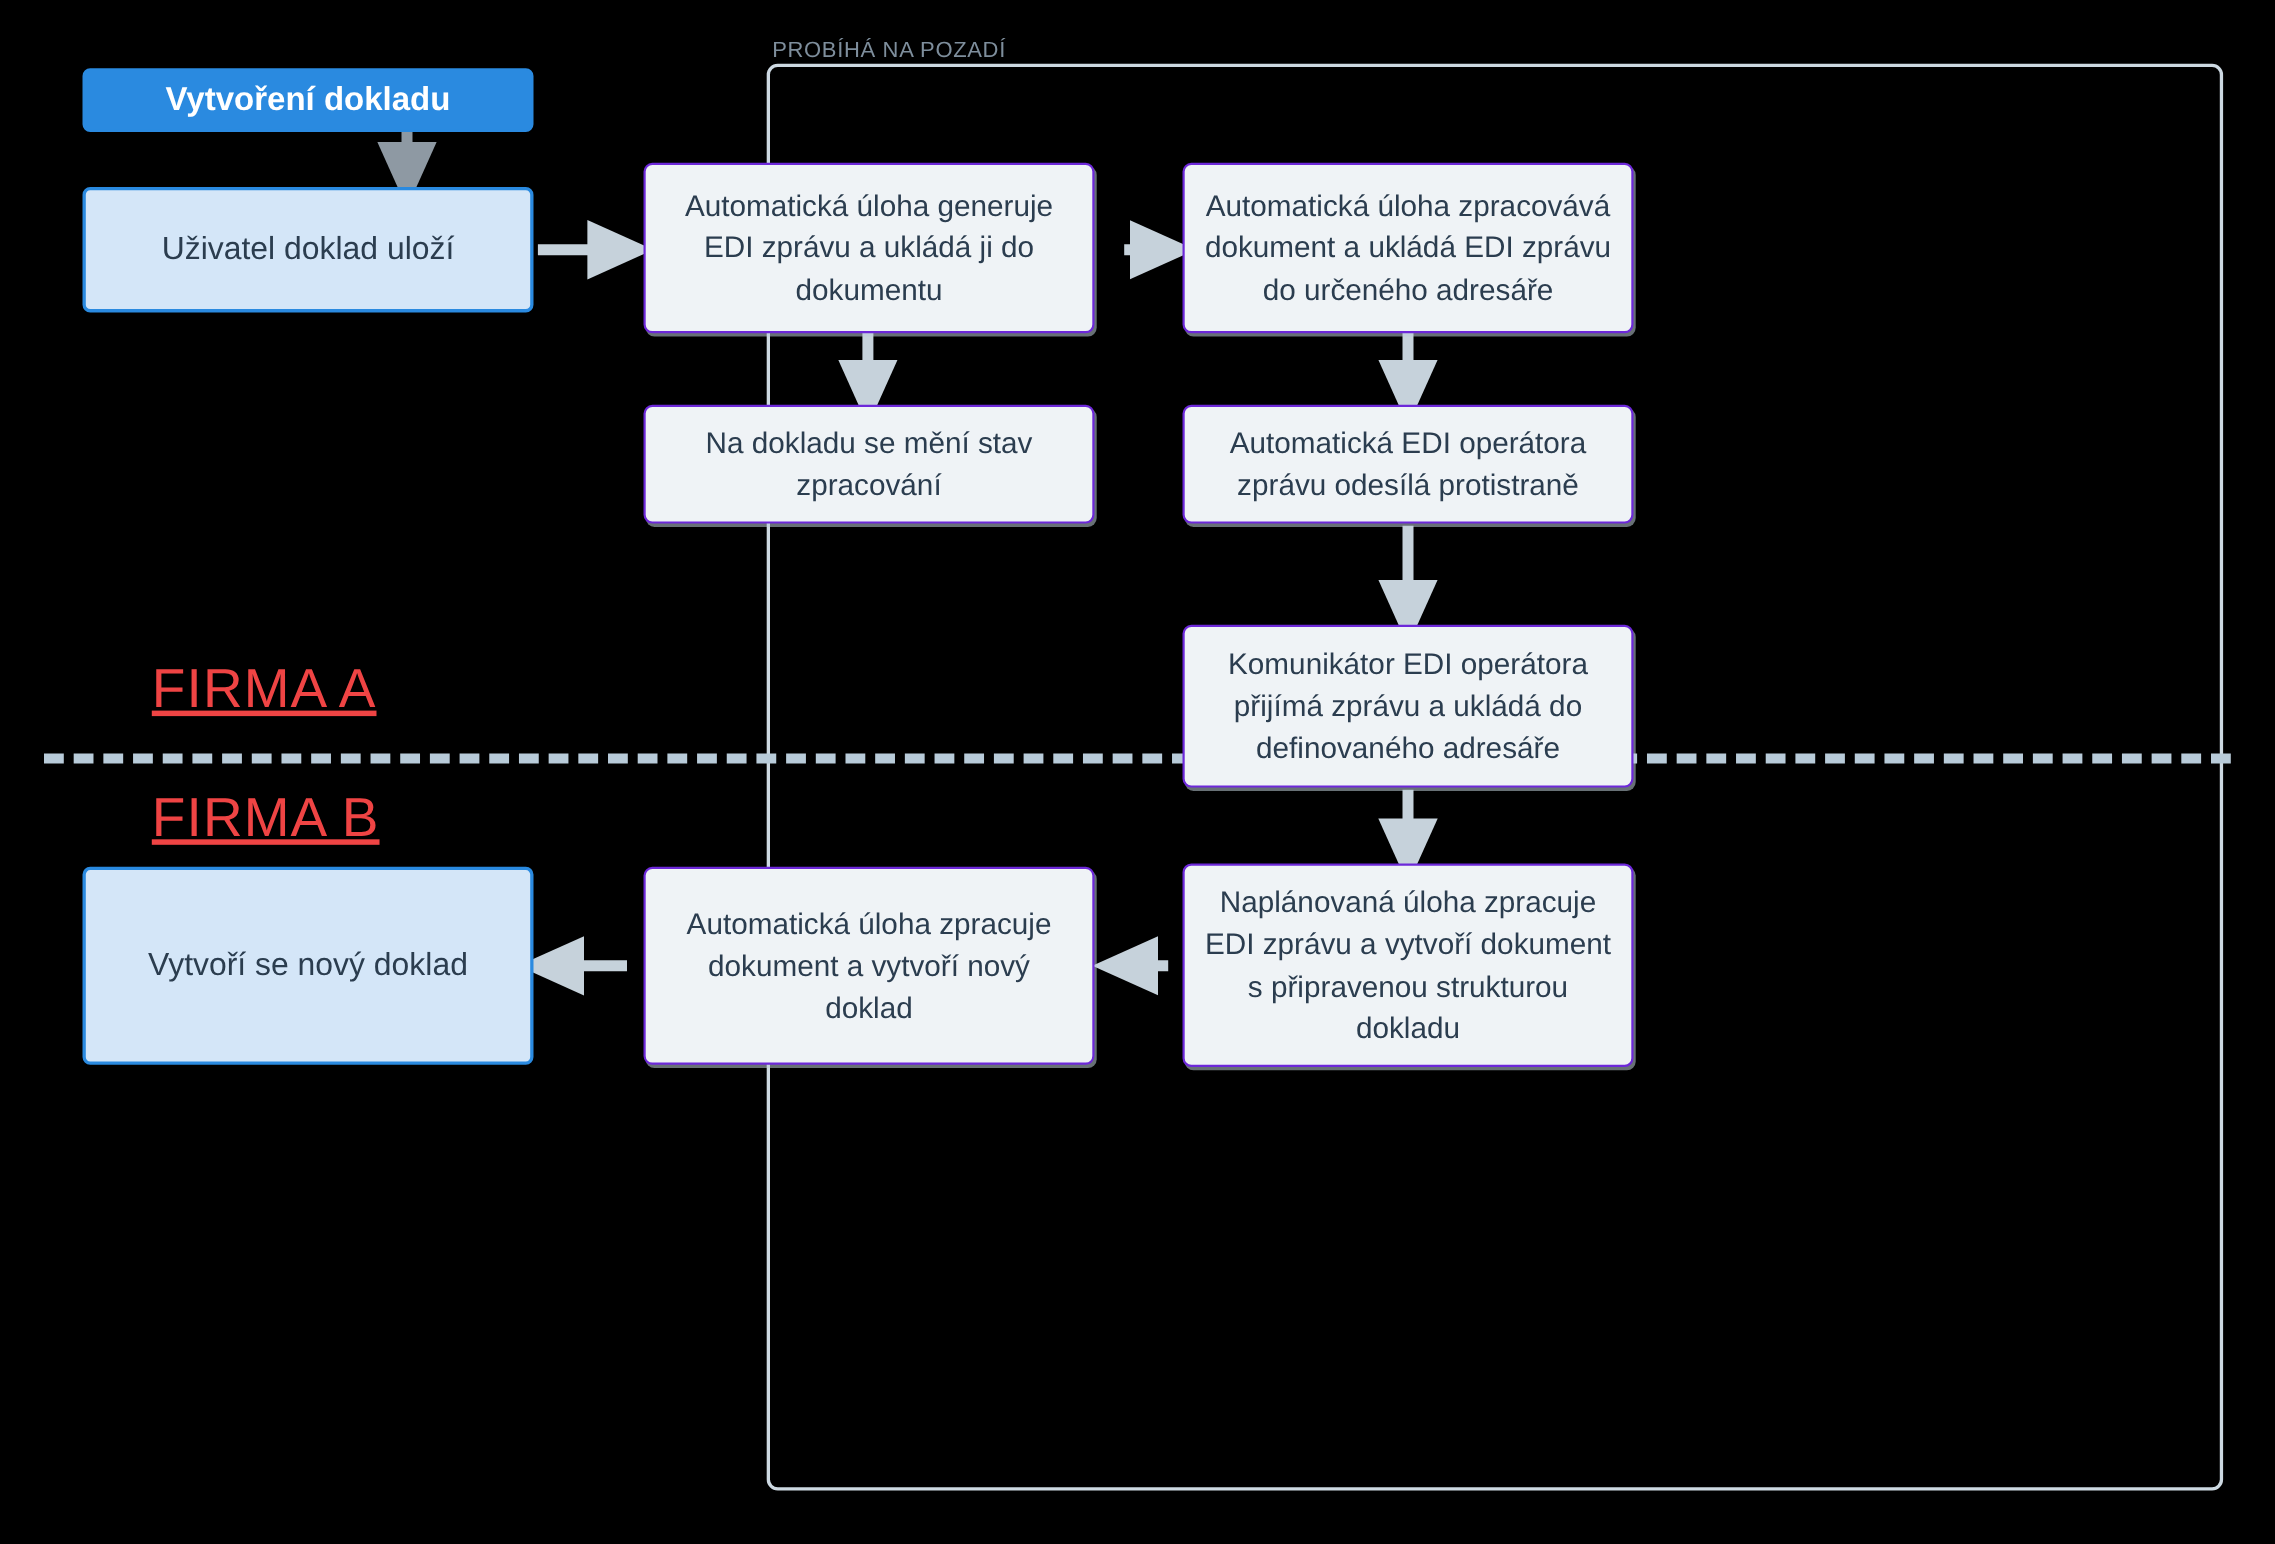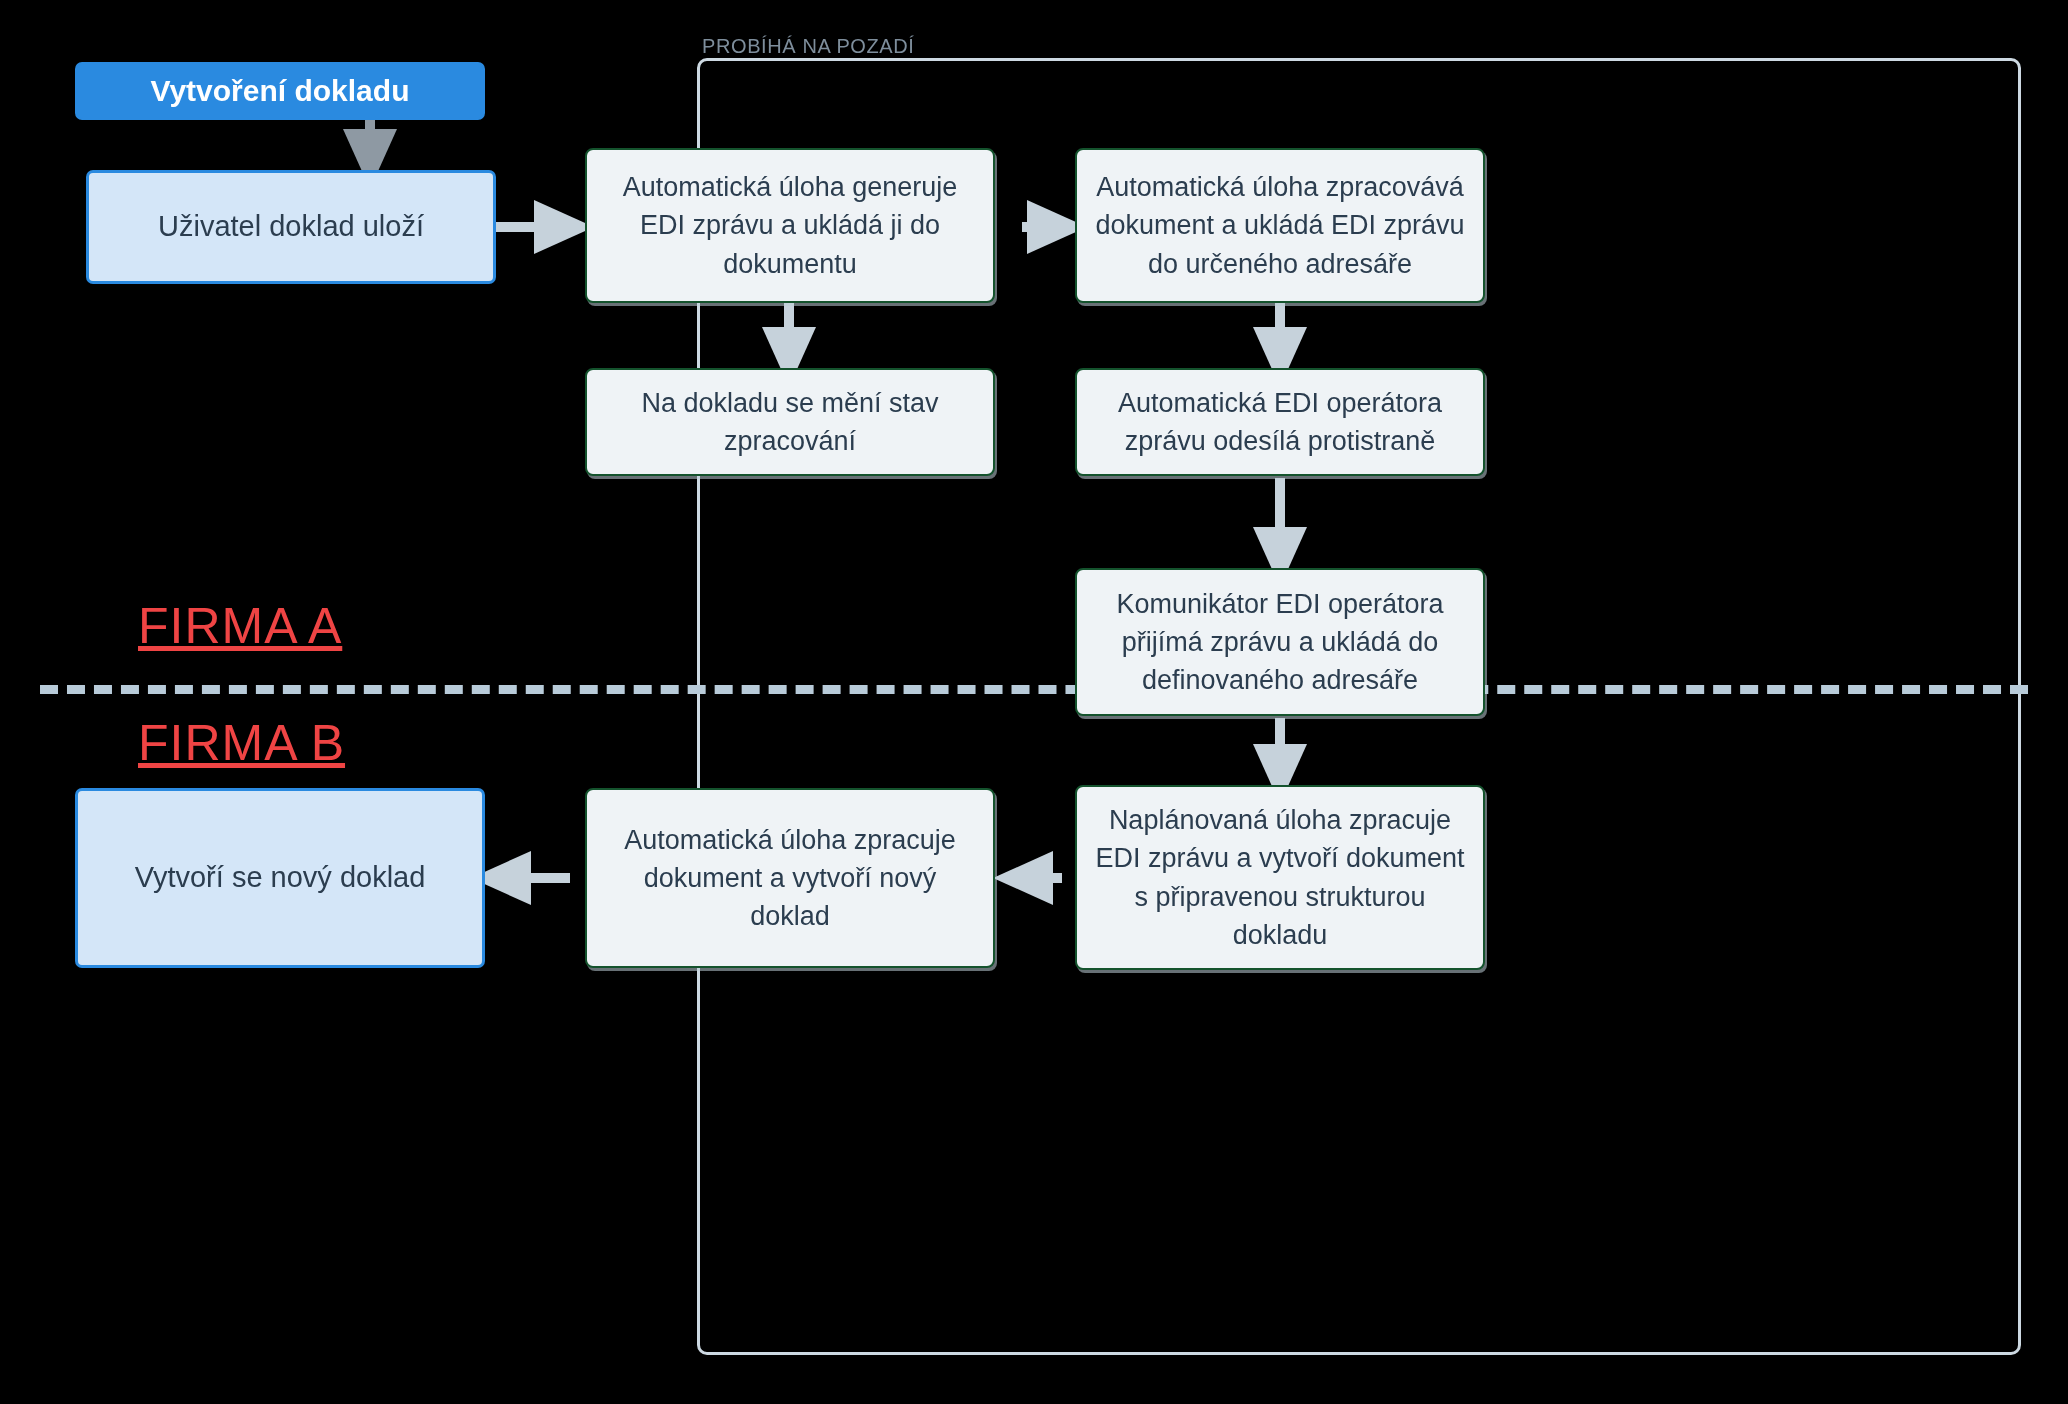--- a/index.html
+++ b/index.html
@@ -3,21 +3,21 @@
 <meta charset="utf-8">
 <style>
   html,body{margin:0;padding:0;background:#000;}
   body{width:2068px;height:1404px;overflow:hidden;
        font-family:"Liberation Sans","DejaVu Sans",sans-serif;}
   #stage{position:relative;width:2068px;height:1404px;background:#000;}
 
   .box{position:absolute;box-sizing:border-box;display:flex;align-items:center;
        justify-content:center;text-align:center;line-height:1.42;}
 
-  .box-proc{background:#eff3f6;border:2px solid #14532d;border-radius:8px;
+  .box-proc{background:#eff3f6;border:2px solid #6d28d9;border-radius:8px;
             color:#2b3d4f;font-size:27px;padding:6px 18px;
             box-shadow:2px 3px 0 rgba(190,205,215,.55);}
 
   .box-user{background:#d4e6f8;border:3px solid #2a8ae0;border-radius:7px;
             color:#2b3d4f;font-size:29px;padding:6px 18px;}
 
   .box-start{background:#2a8ae0;border:2px solid #2a8ae0;border-radius:7px;
              color:#ffffff;font-size:30px;font-weight:bold;padding:6px 18px;}
 
   .bg-frame{position:absolute;box-sizing:border-box;border:3px solid #cdd9e2;
@@ -70,21 +70,21 @@
 
     <line x1="1280" y1="718" x2="1280" y2="775" stroke="#c6d2db" stroke-width="10" marker-end="url(#ahLight)"></line>
 
     <line x1="1062" y1="878" x2="1022" y2="878" stroke="#c6d2db" stroke-width="10" marker-end="url(#ahLight)"></line>
 
     <line x1="570" y1="878" x2="500" y2="878" stroke="#c6d2db" stroke-width="10" marker-end="url(#ahLight)"></line>
   </svg>
 
   <div class="box box-start" style="left:75px;top:62px;width:410px;height:58px;">Vytvoření dokladu</div>
 
-  <div class="box box-user" style="left:75px;top:170px;width:410px;height:114px;margin-left:11px;">Uživatel doklad uloží</div>
+  <div class="box box-user" style="left:75px;top:170px;width:410px;height:114px;">Uživatel doklad uloží</div>
 
   <div class="box box-proc" style="left:585px;top:148px;width:410px;height:155px;">Automatická úloha generuje EDI zprávu a ukládá ji do dokumentu</div>
 
   <div class="box box-proc" style="left:585px;top:368px;width:410px;height:108px;">Na dokladu se mění stav zpracování</div>
 
   <div class="box box-proc" style="left:1075px;top:148px;width:410px;height:155px;">Automatická úloha zpracovává dokument a ukládá EDI zprávu do určeného adresáře</div>
 
   <div class="box box-proc" style="left:1075px;top:368px;width:410px;height:108px;">Automatická EDI operátora zprávu odesílá protistraně</div>
 
   <div class="box box-proc" style="left:1075px;top:568px;width:410px;height:148px;">Komunikátor EDI operátora přijímá zprávu a ukládá do definovaného adresáře</div>

